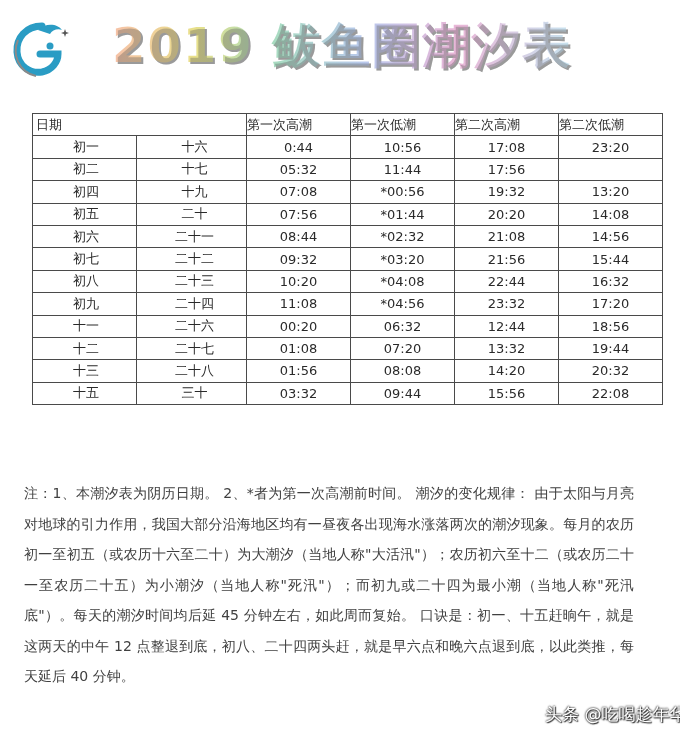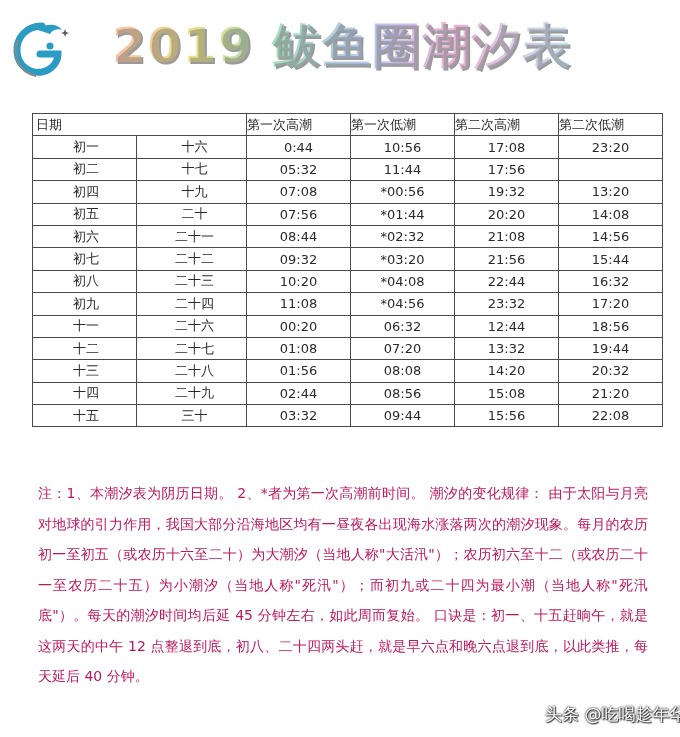--- a/index.html
+++ b/index.html
@@ -67,27 +67,27 @@
     }
     table.tide th {
       text-align: left;
     }
     .c-date1 { width: 100px; text-align: center; padding-left: 3px !important; }
     .c-date2 { width: 103px; text-align: center; padding-left: 6px !important; }
     .c-time { width: 103px; text-align: center; }
     th.c-datehead { text-align: left !important; padding-left: 3px !important; }
     .notes {
       position: absolute;
-      left: 38px;
+      left: 24px;
       top: 478px;
       width: 610px;
       font-family: "DejaVu Sans", sans-serif;
       font-size: 14px;
       line-height: 30.5px;
-      color: #be185d;
+      color: #404040;
       text-align: justify;
     }
     .notes p { margin: 0; }
     .watermark {
       position: absolute;
       left: 545px;
       top: 703px;
       font-family: "DejaVu Sans", sans-serif;
       font-size: 17px;
       color: #ffffff;
@@ -202,28 +202,20 @@
     </tr>
     <tr>
       <td class="c-date1">十三</td>
       <td class="c-date2">二十八</td>
       <td class="c-time">01:56</td>
       <td class="c-time">08:08</td>
       <td class="c-time">14:20</td>
       <td class="c-time">20:32</td>
     </tr>
     <tr>
-      <td class="c-date1">十四</td>
-      <td class="c-date2">二十九</td>
-      <td class="c-time">02:44</td>
-      <td class="c-time">08:56</td>
-      <td class="c-time">15:08</td>
-      <td class="c-time">21:20</td>
-    </tr>
-    <tr>
       <td class="c-date1">十五</td>
       <td class="c-date2">三十</td>
       <td class="c-time">03:32</td>
       <td class="c-time">09:44</td>
       <td class="c-time">15:56</td>
       <td class="c-time">22:08</td>
     </tr>
   </tbody>
 </table>
 

